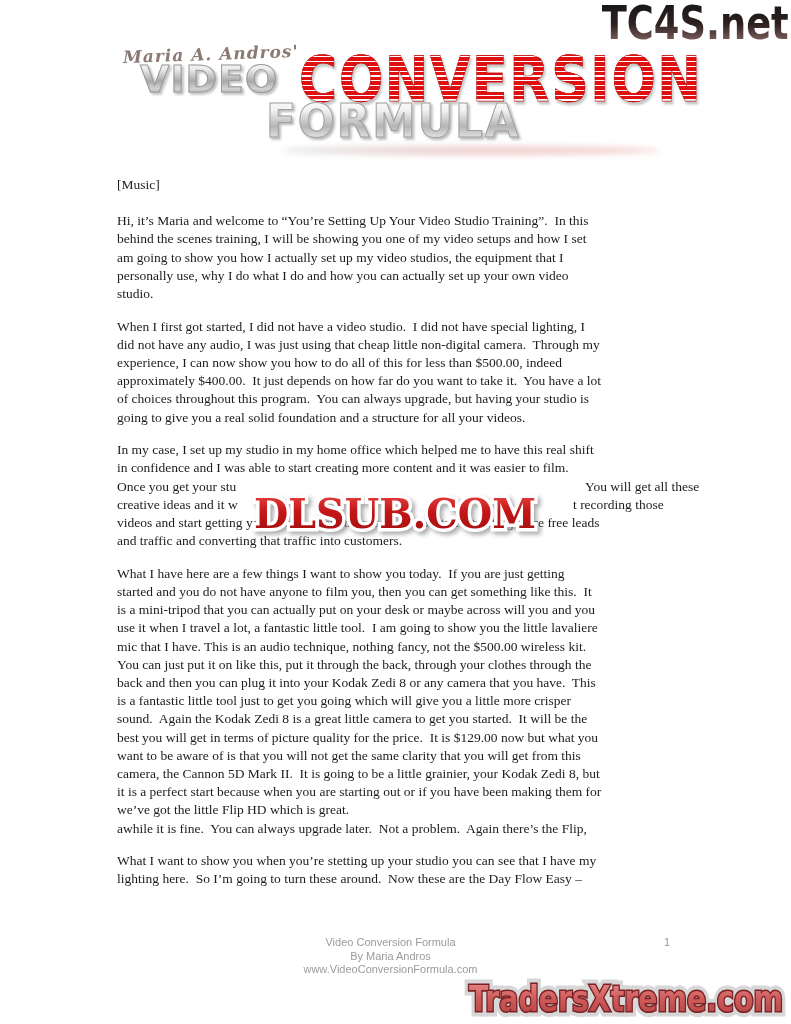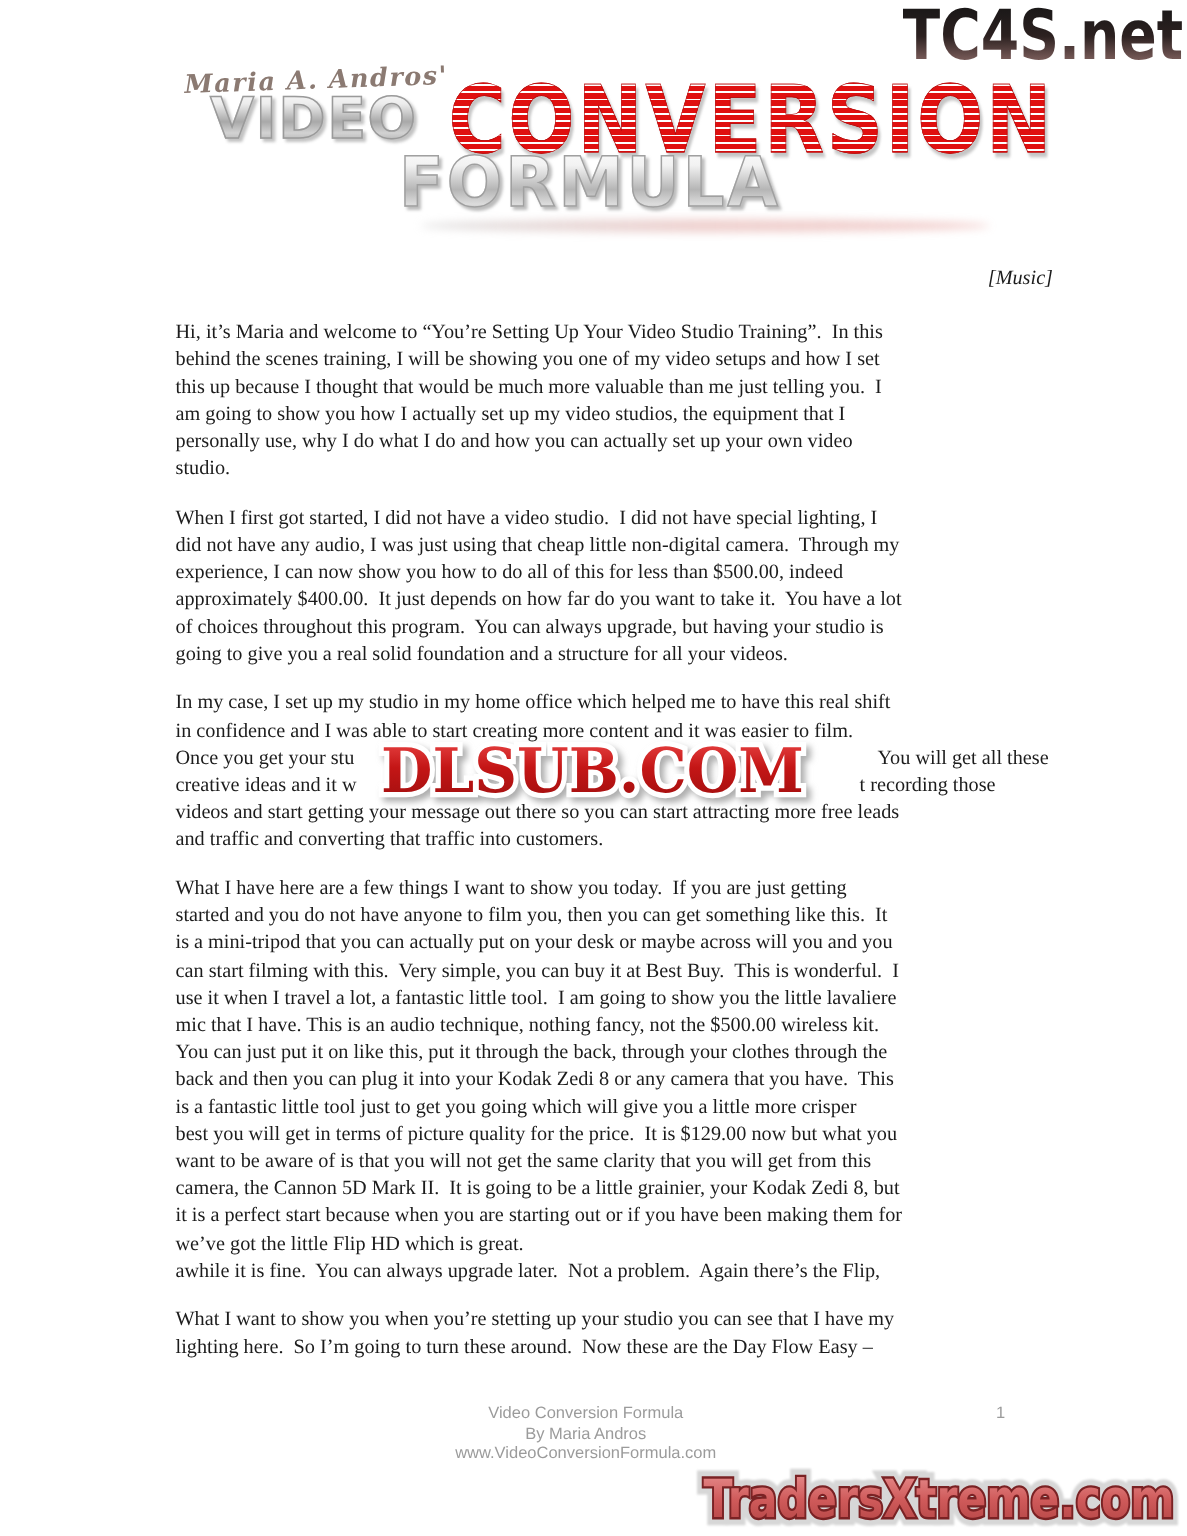--- a/index.html
+++ b/index.html
@@ -64,21 +64,21 @@
     background: linear-gradient(90deg, rgba(190,190,190,0.45), rgba(215,140,135,0.40), rgba(220,120,115,0.35));
     filter: blur(3px); border-radius: 50%;
   }
 
   
   .body-text {
     position: absolute; left: 117px; top: 176px; width: 585px;
     font-size: 13.5px; color: #1c1c1c;
   }
   .para { margin: 0 0 14.5px 0; }
-  .para.italic { font-style: italic; margin-bottom: 18px; text-align: right; }
+  .para.italic { margin-bottom: 18px; }
   .tline { white-space: pre; height: 18.2px; line-height: 18.2px; position: relative; }
   .seg-abs { position: absolute; top: 0; }
 
   
   .dlsub {
     position: absolute; left: 243px; top: 484px;
     filter: drop-shadow(3px 3px 2px rgba(130,130,130,0.65));
   }
   .dlsub text {
     font-family: "DejaVu Serif", serif; font-weight: bold; font-size: 41px;
@@ -124,21 +124,20 @@
     <div class="logo-reflection"></div>
   </div>
 
   <div class="body-text">
       <div class="para italic">
         <div class="tline">[Music]</div>
       </div>
       <div class="para">
         <div class="tline">Hi, it’s Maria and welcome to “You’re Setting Up Your Video Studio Training”.  In this</div>
         <div class="tline">behind the scenes training, I will be showing you one of my video setups and how I set</div>
-        <div class="tline">this up because I thought that would be much more valuable than me just telling you.  I</div>
         <div class="tline">am going to show you how I actually set up my video studios, the equipment that I</div>
         <div class="tline">personally use, why I do what I do and how you can actually set up your own video</div>
         <div class="tline">studio.</div>
       </div>
       <div class="para">
         <div class="tline">When I first got started, I did not have a video studio.  I did not have special lighting, I</div>
         <div class="tline">did not have any audio, I was just using that cheap little non-digital camera.  Through my</div>
         <div class="tline">experience, I can now show you how to do all of this for less than $500.00, indeed</div>
         <div class="tline">approximately $400.00.  It just depends on how far do you want to take it.  You have a lot</div>
         <div class="tline">of choices throughout this program.  You can always upgrade, but having your studio is</div>
@@ -149,26 +148,26 @@
         <div class="tline">in confidence and I was able to start creating more content and it was easier to film.</div>
         <div class="tline"><span>Once you get your stu</span><span class="seg-abs" style="left: 420px; margin-left: 48px;">You will get all these</span></div>
         <div class="tline"><span>creative ideas and it w</span><span class="seg-abs" style="left: 420px; padding-left: 36px;">t recording those</span></div>
         <div class="tline">videos and start getting your message out there so you can start attracting more free leads</div>
         <div class="tline">and traffic and converting that traffic into customers.</div>
       </div>
       <div class="para">
         <div class="tline">What I have here are a few things I want to show you today.  If you are just getting</div>
         <div class="tline">started and you do not have anyone to film you, then you can get something like this.  It</div>
         <div class="tline">is a mini-tripod that you can actually put on your desk or maybe across will you and you</div>
-        <div class="tline">can start filming with this.  Very simple, you can buy it at Best Buy.  This is wonderful.  I</div>
         <div class="tline">use it when I travel a lot, a fantastic little tool.  I am going to show you the little lavaliere</div>
         <div class="tline">mic that I have. This is an audio technique, nothing fancy, not the $500.00 wireless kit.</div>
         <div class="tline">You can just put it on like this, put it through the back, through your clothes through the</div>
         <div class="tline">back and then you can plug it into your Kodak Zedi 8 or any camera that you have.  This</div>
         <div class="tline">is a fantastic little tool just to get you going which will give you a little more crisper</div>
+        <div class="tline">sound.  Again the Kodak Zedi 8 is a great little camera to get you started.  It will be the</div>
         <div class="tline">best you will get in terms of picture quality for the price.  It is $129.00 now but what you</div>
         <div class="tline">want to be aware of is that you will not get the same clarity that you will get from this</div>
         <div class="tline">camera, the Cannon 5D Mark II.  It is going to be a little grainier, your Kodak Zedi 8, but</div>
         <div class="tline">it is a perfect start because when you are starting out or if you have been making them for</div>
         <div class="tline">we’ve got the little Flip HD which is great.</div>
         <div class="tline">awhile it is fine.  You can always upgrade later.  Not a problem.  Again there’s the Flip,</div>
       </div>
       <div class="para">
         <div class="tline">What I want to show you when you’re stetting up your studio you can see that I have my</div>
         <div class="tline">lighting here.  So I’m going to turn these around.  Now these are the Day Flow Easy –</div>

